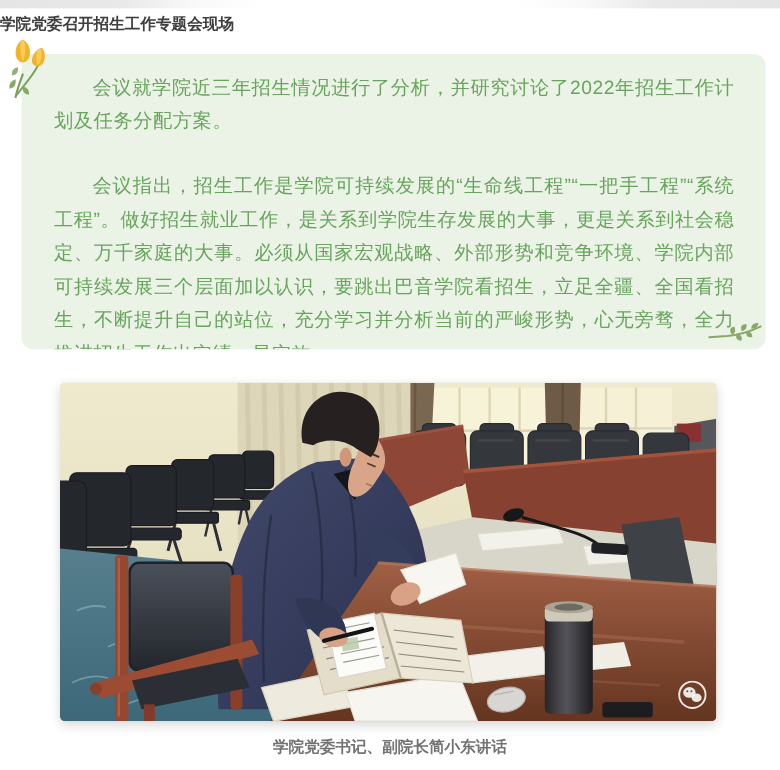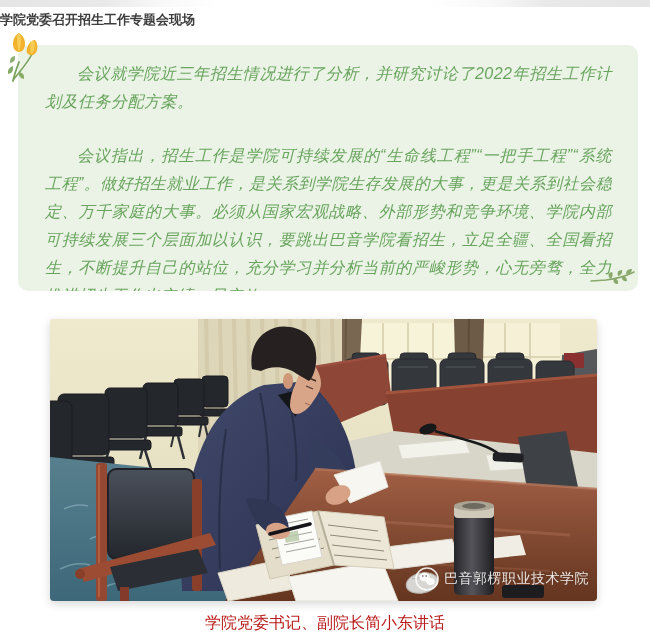--- a/index.html
+++ b/index.html
@@ -8,21 +8,21 @@
     font-family:"Liberation Sans","DejaVu Sans",sans-serif;
   }
   .page-top-strip{
     height:7px;width:650px;
     background:linear-gradient(90deg,#e5e5e5 0%,#e9e9e9 16%,#f9f9f9 25%,#ffffff 34%,#ffffff 66%,#f9f9f9 75%,#e9e9e9 84%,#e5e5e5 100%);
   }
   .page-title{
     margin-top:4px;
     font-size:13px;font-weight:bold;color:#3e3e3e;line-height:18px;
   }
-  .highlight-wrap{position:relative;margin:16px 0 0 18px;width:620px;font-style:italic;}
+  .highlight-wrap{position:relative;margin:16px 0 0 18px;width:620px;}
   .highlight-box{
     box-sizing:border-box;width:620px;height:246px;overflow:hidden;
     background:#eaf3e5;border-radius:10px;
     padding:15px 26px 8px 27px;
   }
   .highlight-box p{
     margin:0;font-size:16px;line-height:28px;color:#68a45d;
     text-indent:2em;text-align:justify;letter-spacing:0.5px;
   }
   .highlight-box p + p{margin-top:26px;}
@@ -37,21 +37,21 @@
   .photo-frame svg.scene{display:block;}
   .watermark{
     position:absolute;right:8px;bottom:10px;
     display:flex;align-items:center;gap:5px;
     color:rgba(255,255,255,0.88);font-size:14px;letter-spacing:0.5px;
     text-shadow:0 0 3px rgba(0,0,0,0.25);
     pointer-events:none;
   }
   .photo-caption{
     margin-top:13px;text-align:center;
-    font-size:16px;font-weight:normal;color:#b91c1c;line-height:18px;
+    font-size:13px;font-weight:bold;color:#737373;line-height:18px;
   }
 </style>
 </head>
 <body>
 
 <div class="page-top-strip"></div>
 
 <div class="page-title">学院党委召开招生工作专题会现场</div>
 
 <div class="highlight-wrap">
@@ -336,17 +336,16 @@
   </svg>
 
   <div class="watermark">
     <svg width="24" height="24" viewBox="0 0 24 24">
       <circle cx="12" cy="12" r="11" fill="none" stroke="rgba(255,255,255,0.88)" stroke-width="1.6"></circle>
       <ellipse cx="9.5" cy="10" rx="5.2" ry="4.4" fill="rgba(255,255,255,0.88)"></ellipse>
       <ellipse cx="15.5" cy="14.5" rx="4.2" ry="3.6" fill="rgba(255,255,255,0.88)"></ellipse>
       <circle cx="7.8" cy="9" r="0.8" fill="rgba(40,40,40,0.8)"></circle>
       <circle cx="11.2" cy="9" r="0.8" fill="rgba(40,40,40,0.8)"></circle>
     </svg>
-    <span>巴音郭楞职业技术学院</span>
   </div>
 </div>
 
 <div class="photo-caption">学院党委书记、副院长简小东讲话</div>
 
 </body></html>

